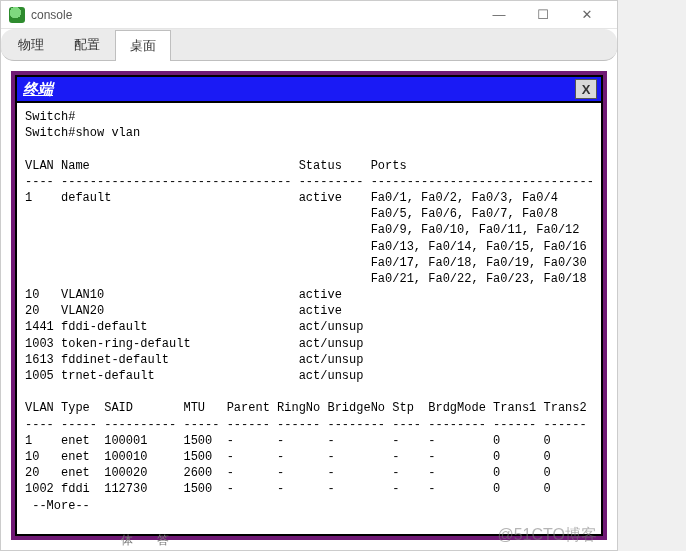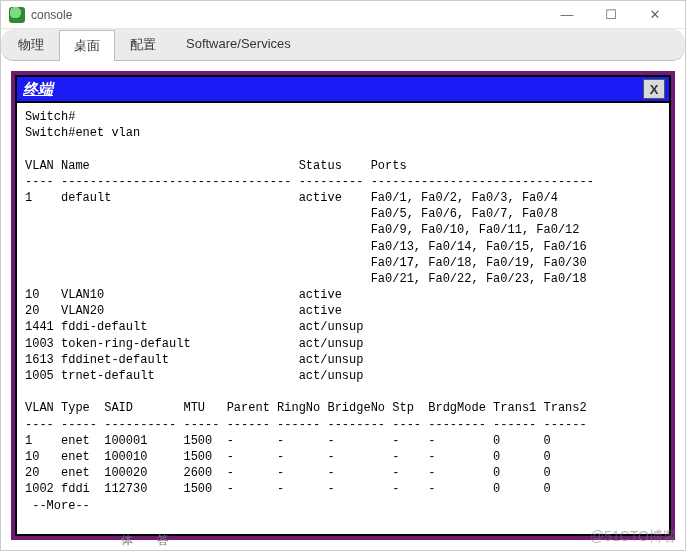--- a/index.html
+++ b/index.html
@@ -5,21 +5,21 @@
     * { box-sizing: border-box; margin: 0; padding: 0; }
     body {
       font-family: "Microsoft YaHei", Arial, sans-serif;
       background: #f0f0f0;
       width: 686px;
       height: 551px;
       overflow: hidden;
       font-size: 12px;
     }
     .window {
-      width: 686px;
+      width: 618px;
       height: 551px;
       background: #fff;
       border: 1px solid #ccc;
       display: flex;
       flex-direction: column;
     }
     .titlebar {
       height: 28px;
       display: flex;
       align-items: center;
@@ -110,24 +110,24 @@
       line-height: 1.35;
       color: #000;
       white-space: pre;
     }
     
     .terminal-body::-webkit-scrollbar { width: 16px; }
     .terminal-body::-webkit-scrollbar-track { background: #f0f0f0; }
     .terminal-body::-webkit-scrollbar-thumb { background: #c7c7c7; border: 1px solid #999; }
     .watermark {
       position: absolute;
-      right: 8px;
+      right: 20px;
       bottom: 4px;
       color: rgba(120,120,120,0.55);
-      font-size: 14px;
+      font-size: 16px;
       pointer-events: none;
     }
     .bottom-strip {
       position: absolute;
       bottom: 0;
       left: 120px;
       display:flex;
       gap: 24px;
       color: #777;
       font-size: 12px;
@@ -143,35 +143,34 @@
     <div class="app-icon"></div>
     <div class="title">console</div>
     <div class="spacer"></div>
     <div class="winctrl">—</div>
     <div class="winctrl">☐</div>
     <div class="winctrl">✕</div>
   </div>
 
   <div class="tabs">
     <div class="tab">物理</div>
+    <div class="tab">配置</div>
     <div class="tab active">桌面</div>
-    <div class="tab">配置</div>
-    <div class="tab">Software/Services</div>
   </div>
 
   <div class="workspace">
     <div class="teal-frame">
       <div class="terminal-window">
         <div class="terminal-header">
           <span class="tlabel">终端</span>
           <span class="tspacer"></span>
           <span class="tclose">X</span>
         </div>
         <div class="terminal-body"><span>Switch#</span>
-<span>Switch#enet vlan</span>
+<span>Switch#show vlan</span>
 
 <span>VLAN Name                             Status    Ports</span>
 <span>---- -------------------------------- --------- -------------------------------</span>
 <span>1    default                          active    Fa0/1, Fa0/2, Fa0/3, Fa0/4</span>
 <span>                                                Fa0/5, Fa0/6, Fa0/7, Fa0/8</span>
 <span>                                                Fa0/9, Fa0/10, Fa0/11, Fa0/12</span>
 <span>                                                Fa0/13, Fa0/14, Fa0/15, Fa0/16</span>
 <span>                                                Fa0/17, Fa0/18, Fa0/19, Fa0/30</span>
 <span>                                                Fa0/21, Fa0/22, Fa0/23, Fa0/18</span>
 <span>10   VLAN10                           active</span>

